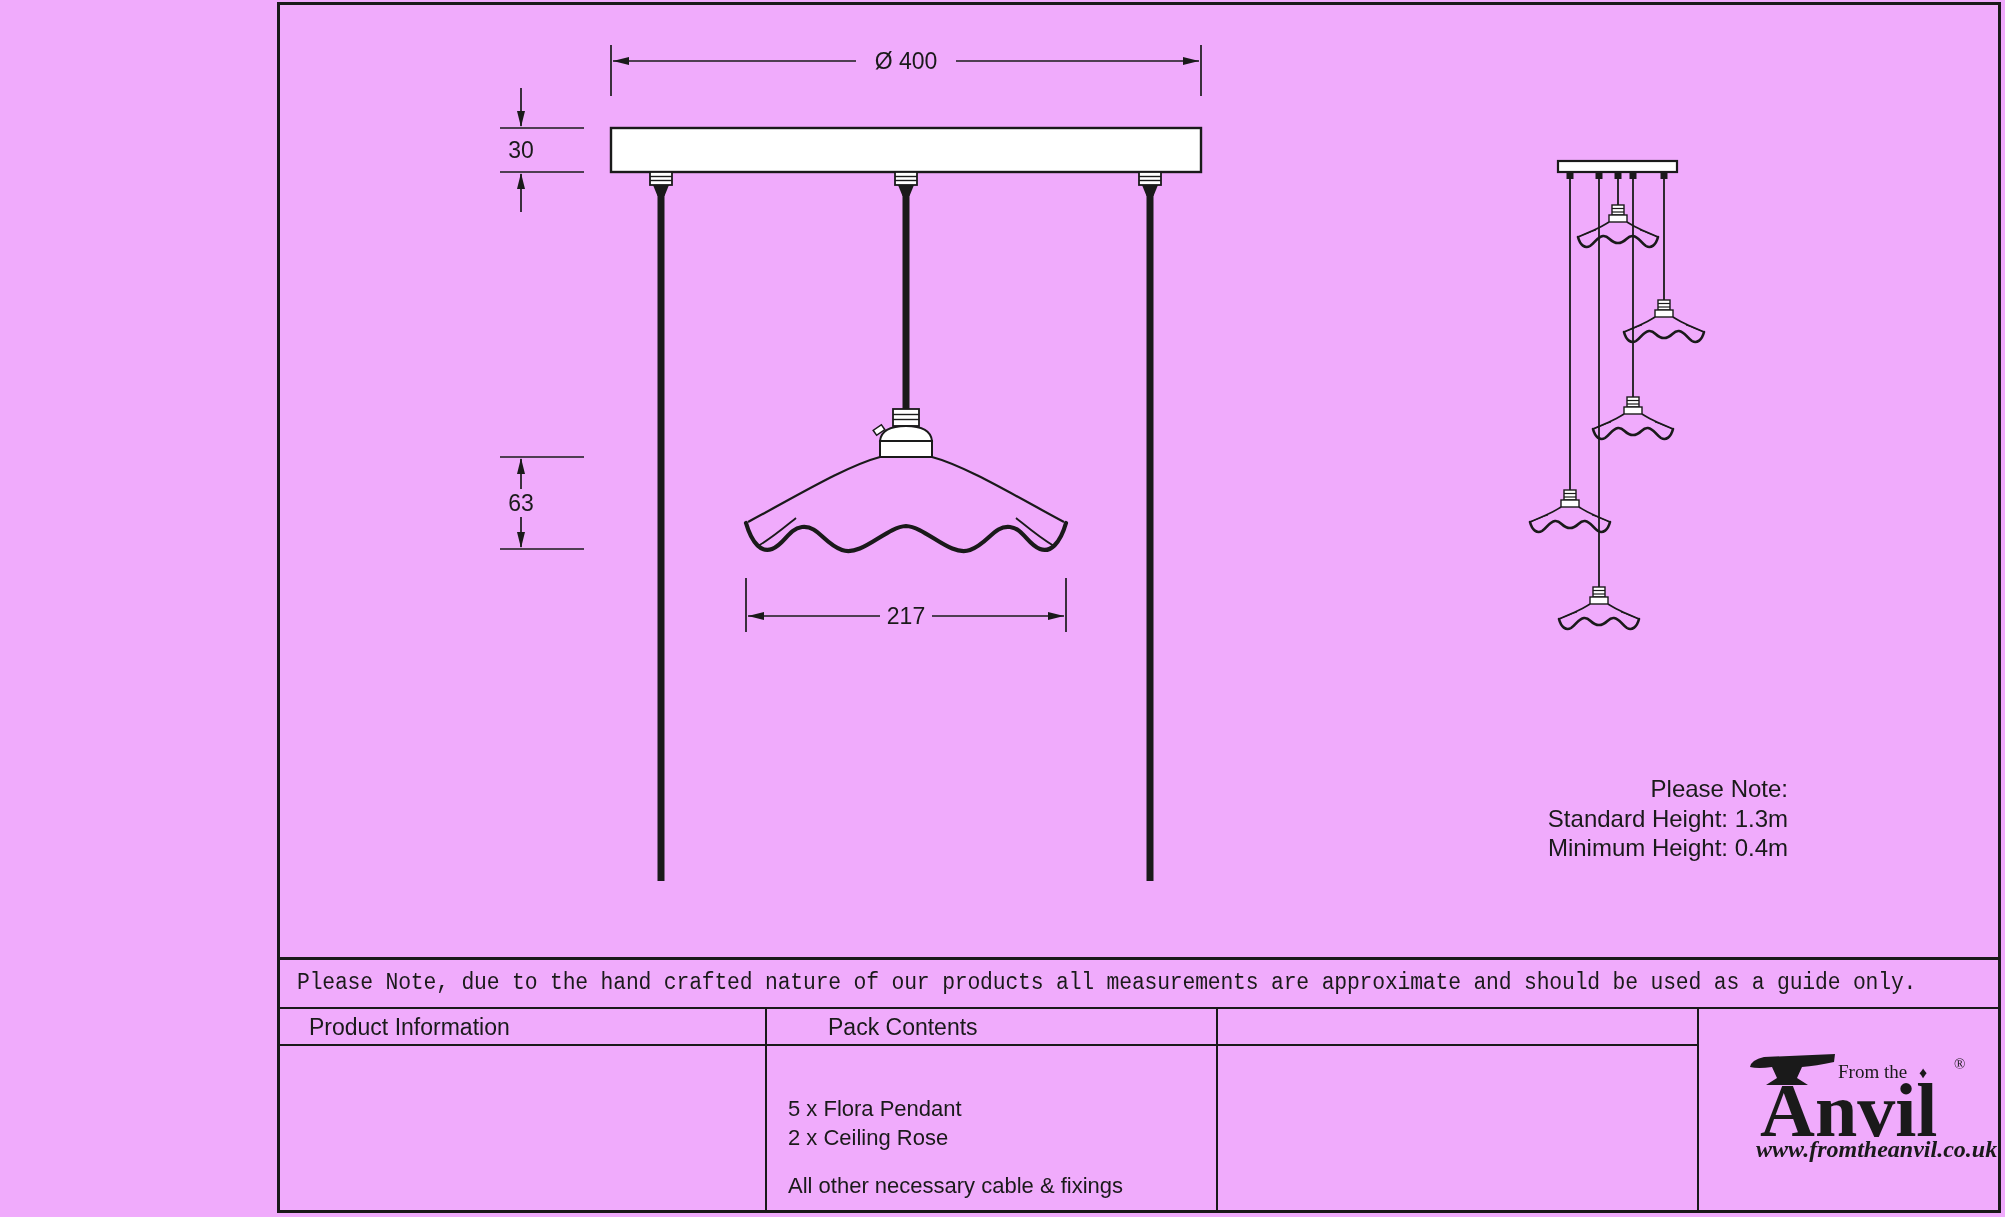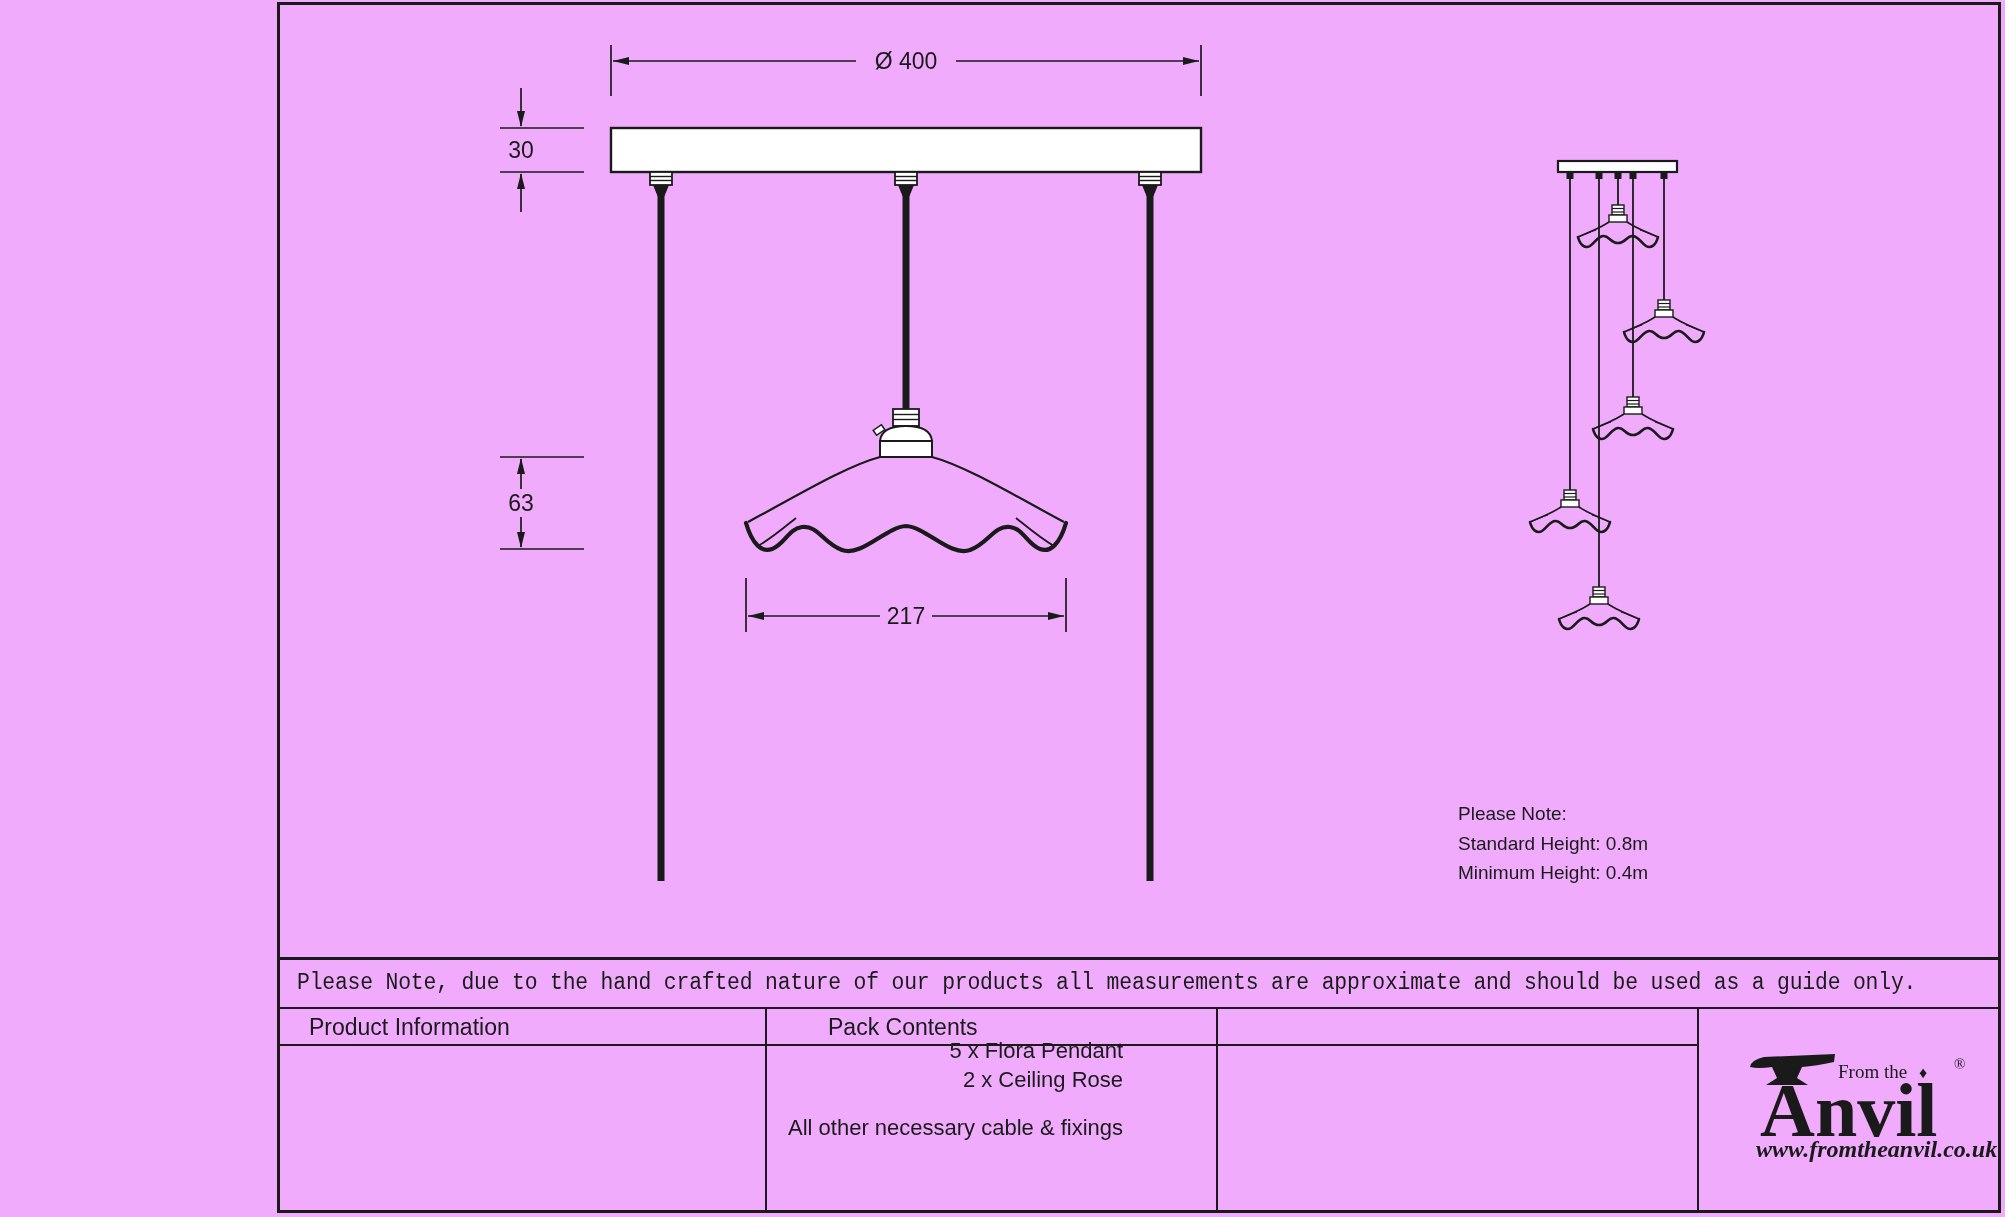--- a/index.html
+++ b/index.html
@@ -3,21 +3,21 @@
 <meta charset="utf-8">
 <style>
   html,body{margin:0;padding:0;background:#fff;}
   #page{position:relative;width:2005px;height:1217px;background:#f0abfc;
         font-family:"Liberation Sans",sans-serif;color:#1a1a1a;overflow:hidden;}
   .abs{position:absolute;}
   #sheet{left:277px;top:2px;width:1724px;height:1211px;border:3px solid #1a1a1a;box-sizing:border-box;}
   .line{background:#1a1a1a;}
   svg{display:block;}
   svg text{font-family:"Liberation Sans",sans-serif;fill:#1a1a1a;}
-  .note-block{width:330px;text-align:left;font-size:19px;line-height:29.5px;margin-top:25px;}
+  .note-block{width:330px;text-align:right;font-size:24px;line-height:29.5px;}
   .disclaimer{font-size:23px;letter-spacing:-0.2px;white-space:nowrap;font-family:Liberation Mono, monospace;}
   .disclaimer>span{display:inline-block;transform:scaleX(0.93);transform-origin:left center;}
   .th{font-size:23px;}
   .pi-grid{display:grid;grid-template-columns:155px 310px;font-size:22px;line-height:29px;}
   .pack{font-size:22px;line-height:29px;}
   .pack .gap{margin-top:19px;}
   .logo-svg text{font-family:"Liberation Serif",serif;}
   .logo-url{font-family:"DejaVu Serif",serif;font-style:italic;font-weight:bold;}
 </style>
 </head>
@@ -148,40 +148,40 @@
       <use href="#flora-mini" transform="translate(1618,205)"></use>
       <use href="#flora-mini" transform="translate(1664,300)"></use>
       <use href="#flora-mini" transform="translate(1633,397)"></use>
       <use href="#flora-mini" transform="translate(1570,490)"></use>
       <use href="#flora-mini" transform="translate(1599,587)"></use>
     </g>
   </svg>
 
   <div class="abs note-block" style="left:1458px;top:774px;">
     <div>Please Note:</div>
-    <div>Standard Height: 0.8m</div>
+    <div>Standard Height: 1.3m</div>
     <div>Minimum Height: 0.4m</div>
   </div>
 
   <div class="abs line" style="left:277px;top:957px;width:1724px;height:3px;"></div>
   <div class="abs line" style="left:277px;top:1007px;width:1724px;height:2px;"></div>
   <div class="abs line" style="left:277px;top:1044px;width:1420px;height:2px;"></div>
   <div class="abs line" style="left:765px;top:1007px;width:2px;height:206px;"></div>
   <div class="abs line" style="left:1216px;top:1007px;width:2px;height:206px;"></div>
   <div class="abs line" style="left:1697px;top:1007px;width:2px;height:206px;"></div>
 
   <div class="abs disclaimer" style="left:297px;top:970px;">
     <span>Please Note, due to the hand crafted nature of our products all measurements are approximate and should be used as a guide only.</span>
   </div>
 
   <div class="abs th" style="left:309px;top:1014px;">Product Information</div>
   <div class="abs th" style="left:828px;top:1014px;">Pack Contents</div>
 
 
-  <div class="abs pack" style="left:788px;top:1036px;text-align:right;">
+  <div class="abs pack" style="left:788px;top:1094px;">
     <div>5 x Flora Pendant</div>
     <div>2 x Ceiling Rose</div>
     <div class="gap">All other necessary cable &amp; fixings</div>
   </div>
 
   <svg class="abs logo-svg" style="left:1738px;top:1036px;" width="280" height="135" viewBox="0 0 280 135">
     <path fill="#1a1a1a" d="M12,31 Q13,24 26,21 L97,18 L96,26 Q78,30 64,31 L59,42 L70,49 L28,49 L39,42 L34,31 Q20,33 12,31 Z"></path>
     <text x="22" y="100" font-size="76" font-weight="bold">Anvil</text>
     <text x="100" y="42" font-size="19">From the</text>
     <text x="181" y="42" font-size="16">♦</text>

